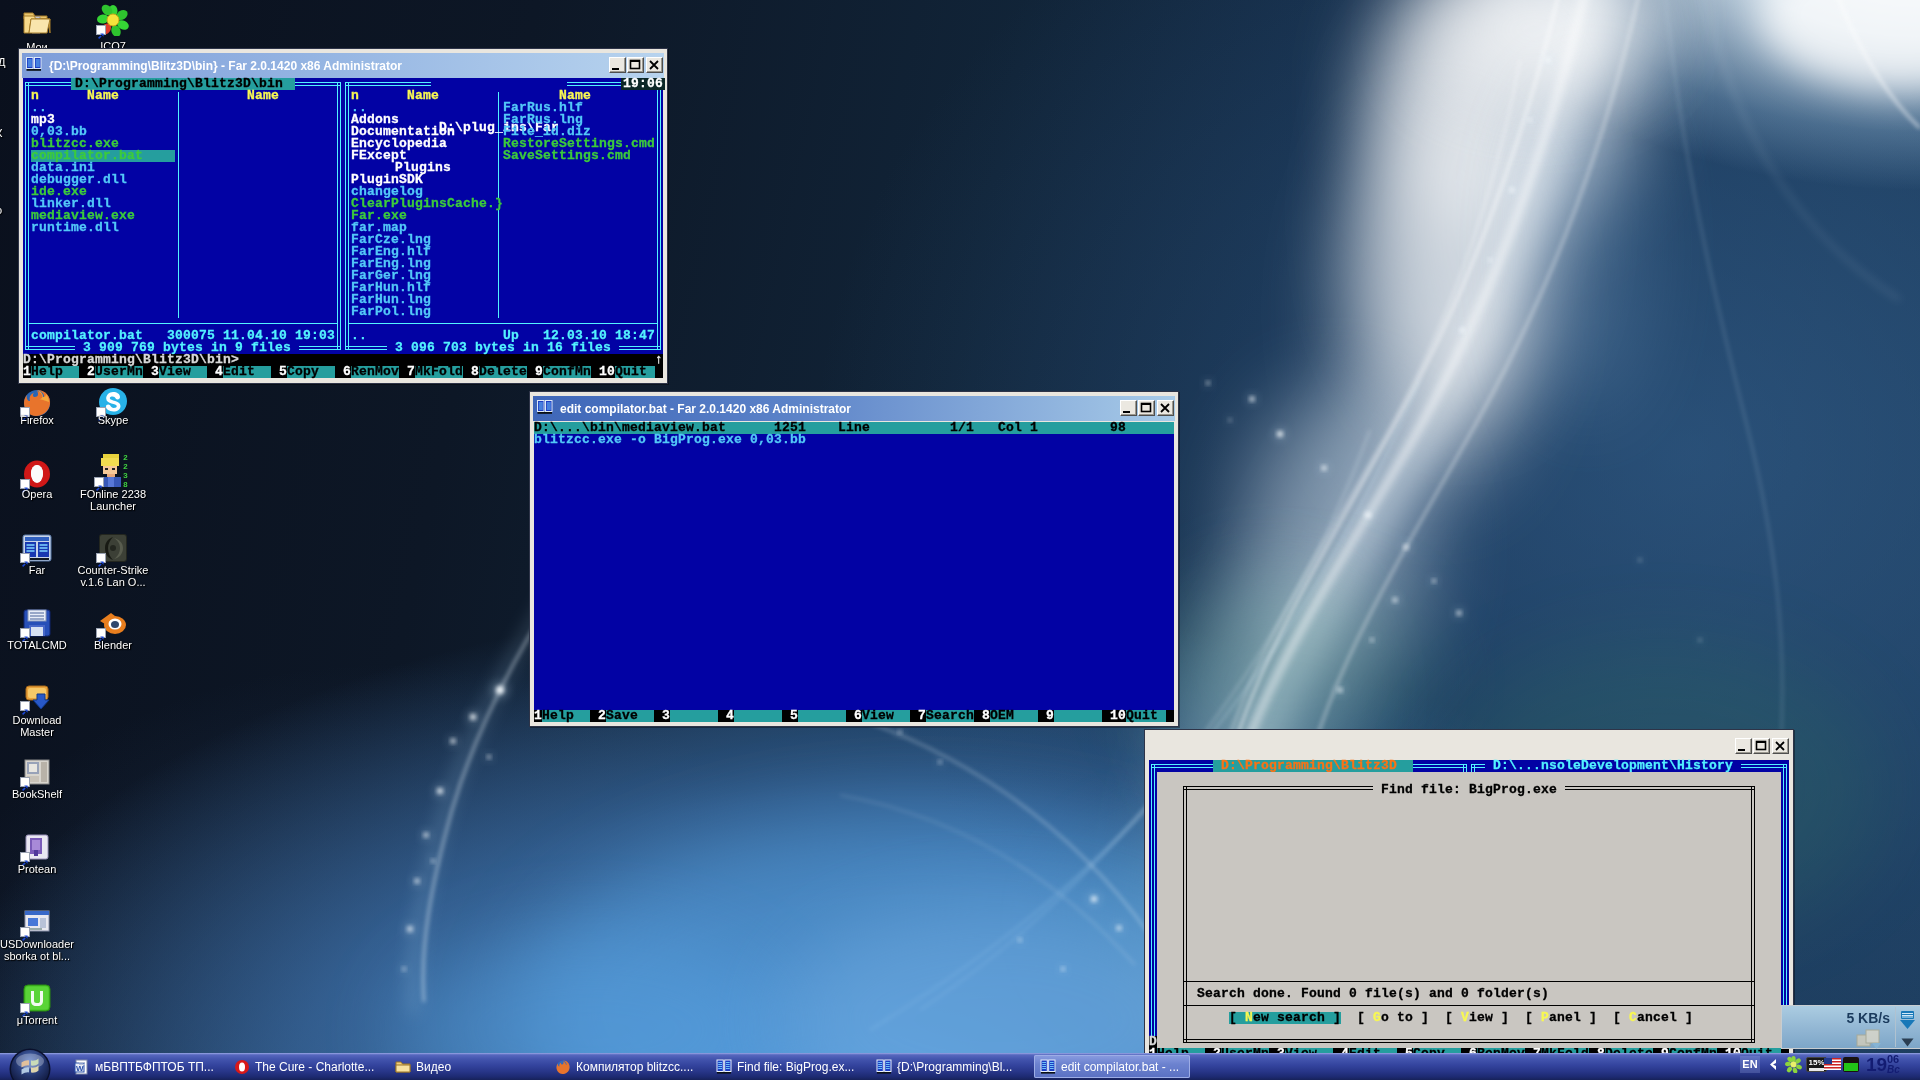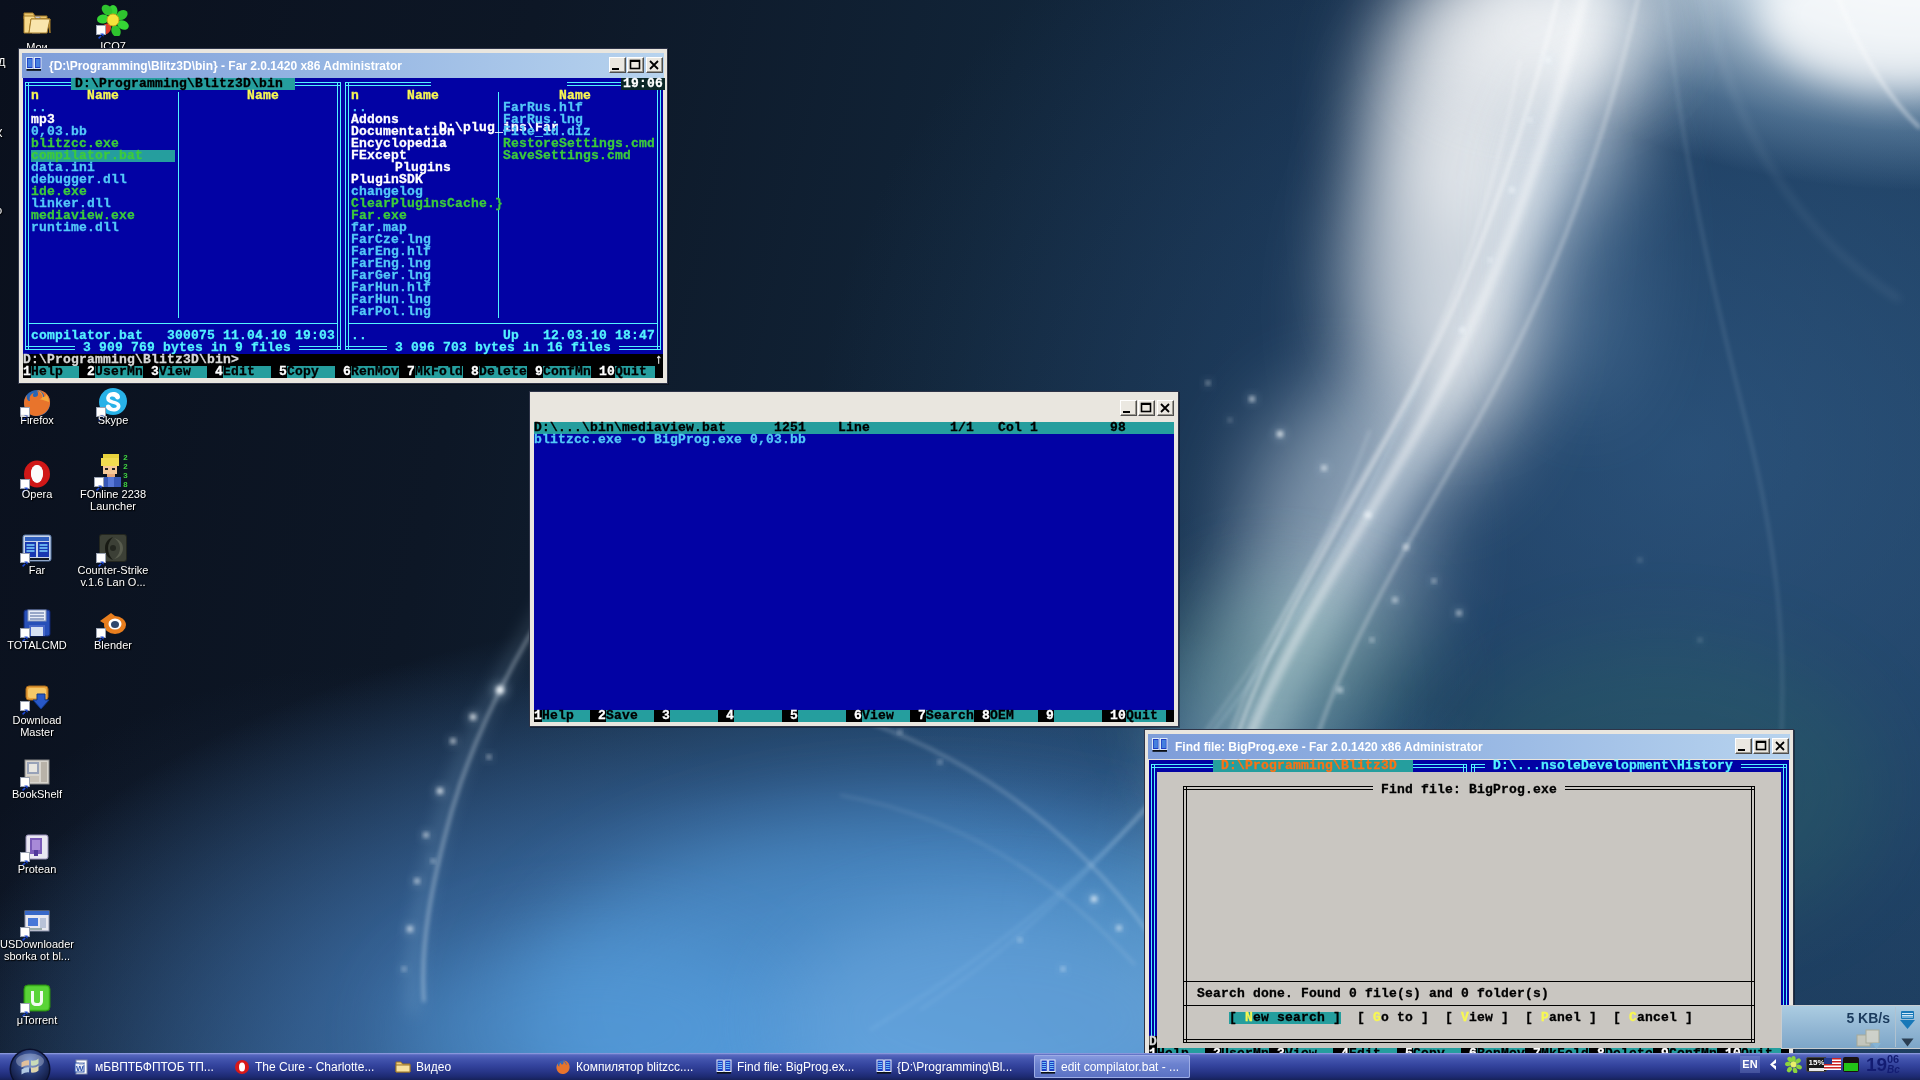--- a/index.html
+++ b/index.html
@@ -371,41 +371,41 @@
         </svg></div>
       <div class="wbtn" style="right:23px;top:8px"><svg width="15" height="14">
           <rect x="2.5" y="2.5" width="9" height="8" fill="none" stroke="#000" stroke-width="1.6"></rect>
           <rect x="2" y="2" width="10" height="2" fill="#000"></rect>
         </svg></div>
       <div class="wbtn" style="right:4px;top:8px"><svg width="15" height="14">
           <path d="M3,3 L11,11 M11,3 L3,11" stroke="#000" stroke-width="1.8"></path>
         </svg></div>
     </div>
 <div class="win" style="left:529px;top:391px;width:650px;height:336px">
-      <div class="wbtn" style="right:41px;top:8px"><svg width="15" height="14">
-          <rect x="2" y="10" width="7" height="2" fill="#000"></rect>
-        </svg></div>
-      <div class="wbtn" style="right:23px;top:8px"><svg width="15" height="14">
-          <rect x="2.5" y="2.5" width="9" height="8" fill="none" stroke="#000" stroke-width="1.6"></rect>
-          <rect x="2" y="2" width="10" height="2" fill="#000"></rect>
-        </svg></div>
-      <div class="wbtn" style="right:4px;top:8px"><svg width="15" height="14">
-          <path d="M3,3 L11,11 M11,3 L3,11" stroke="#000" stroke-width="1.8"></path>
-        </svg></div>
-    </div>
-<div class="win" style="left:1144px;top:729px;width:650px;height:336px">
-      <div class="tbar inact">
+      <div class="tbar act">
         <span class="tico"><svg width="16" height="16" viewBox="0 0 16 16">
             <rect x="0.5" y="1.5" width="6.5" height="11" fill="#1d3dc4" stroke="#dce8f8" stroke-width="1"></rect>
             <rect x="8.5" y="1.5" width="6.5" height="11" fill="#1d3dc4" stroke="#dce8f8" stroke-width="1"></rect>
             <path d="M1.8,4 h4 M1.8,6 h4 M1.8,8 h4 M1.8,10 h4 M9.8,4 h4 M9.8,6 h4 M9.8,8 h4 M9.8,10 h4" stroke="#6fc4f8" stroke-width="1"></path>
             <rect x="0.5" y="13" width="14.5" height="1.8" fill="#0a0f14"></rect>
           </svg></span>
-        <span>Find file: BigProg.exe - Far 2.0.1420 x86 Administrator</span>
+        <span>edit compilator.bat - Far 2.0.1420 x86 Administrator</span>
       </div>
+      <div class="wbtn" style="right:41px;top:8px"><svg width="15" height="14">
+          <rect x="2" y="10" width="7" height="2" fill="#000"></rect>
+        </svg></div>
+      <div class="wbtn" style="right:23px;top:8px"><svg width="15" height="14">
+          <rect x="2.5" y="2.5" width="9" height="8" fill="none" stroke="#000" stroke-width="1.6"></rect>
+          <rect x="2" y="2" width="10" height="2" fill="#000"></rect>
+        </svg></div>
+      <div class="wbtn" style="right:4px;top:8px"><svg width="15" height="14">
+          <path d="M3,3 L11,11 M11,3 L3,11" stroke="#000" stroke-width="1.8"></path>
+        </svg></div>
+    </div>
+<div class="win" style="left:1144px;top:729px;width:650px;height:336px">
       <div class="wbtn" style="right:41px;top:8px"><svg width="15" height="14">
           <rect x="2" y="10" width="7" height="2" fill="#000"></rect>
         </svg></div>
       <div class="wbtn" style="right:23px;top:8px"><svg width="15" height="14">
           <rect x="2.5" y="2.5" width="9" height="8" fill="none" stroke="#000" stroke-width="1.6"></rect>
           <rect x="2" y="2" width="10" height="2" fill="#000"></rect>
         </svg></div>
       <div class="wbtn" style="right:4px;top:8px"><svg width="15" height="14">
           <path d="M3,3 L11,11 M11,3 L3,11" stroke="#000" stroke-width="1.8"></path>
         </svg></div>

